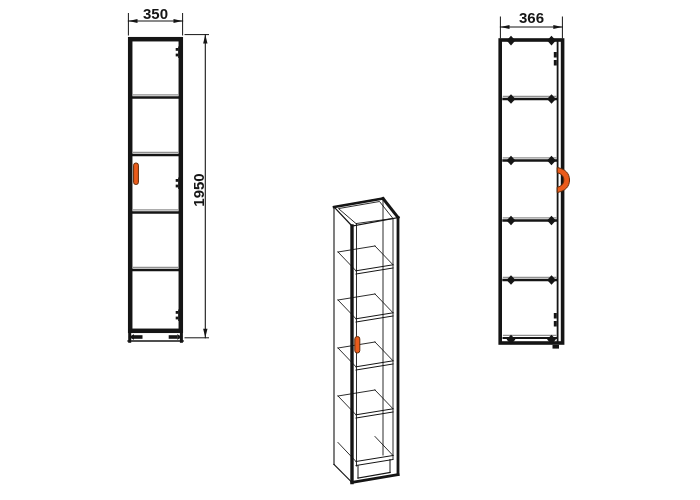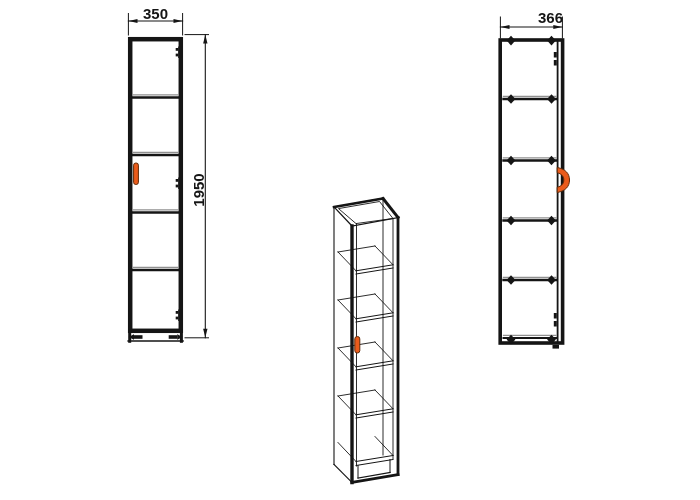--- a/index.html
+++ b/index.html
@@ -15,21 +15,21 @@
   .fl{fill:var(--line,#151515);stroke:none;}
   .wf{fill:var(--background,#ffffff);}
   .handle{fill:var(--accent-handle,#ea5b1b);stroke:var(--handle-outline,#5f2a08);stroke-width:1;}
   .dimlabel{
     position:absolute;color:var(--line,#151515);
     font-weight:bold;font-size:15px;line-height:15px;white-space:nowrap;
   }
   .dimlabel.center{text-align:center;}
   #label-1950{left:198px;top:190px;transform:translate(-50%,-50%) rotate(-90deg);}
   #label-350{left:128px;top:6px;width:55px;}
-  #label-366{left:500px;top:10px;width:63px;text-align:right;}
+  #label-366{left:500px;top:10px;width:63px;}
 </style>
 </head>
 <body style="--background: #ffffff; --line: #151515; --shadow-line: #909090; --accent-handle: #ea5b1b; --handle-outline: #5f2a08;">
 
 <div class="canvas">
 <svg width="700" height="500" viewBox="0 0 700 500">
 
   <g>
     <rect class="ln wf" x="130.2" y="39.2" width="50.6" height="291.6" stroke-width="4.5"></rect>
 

